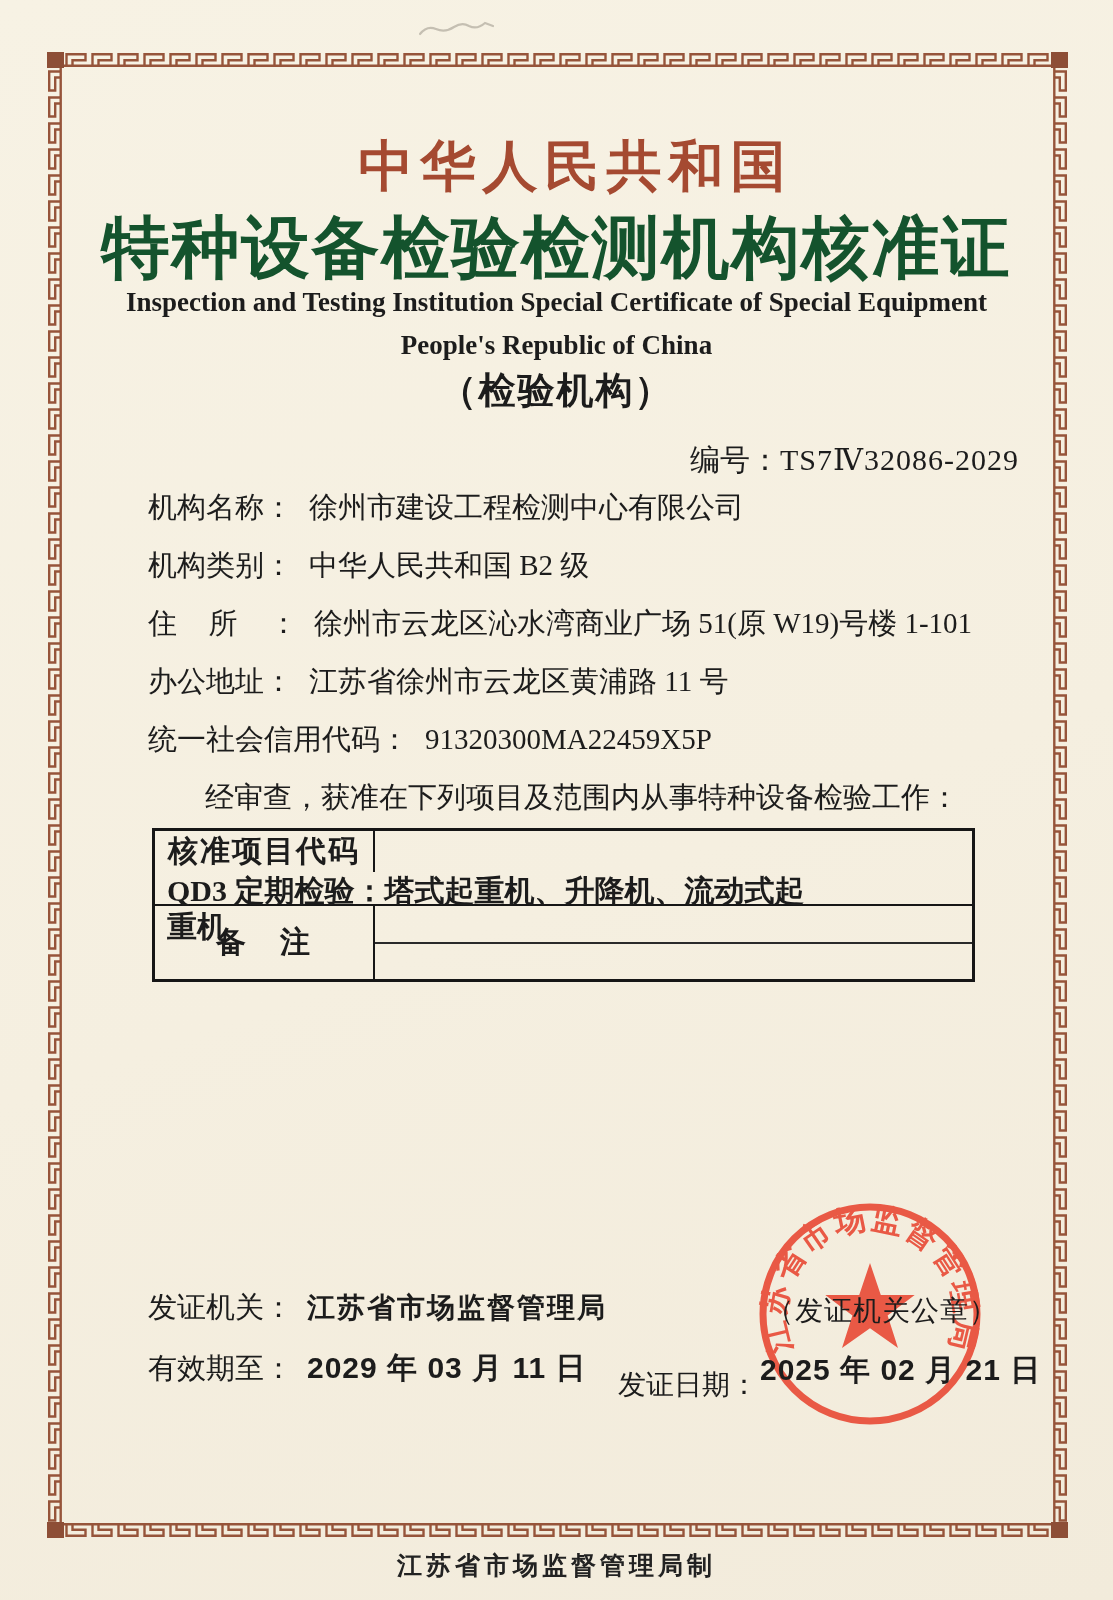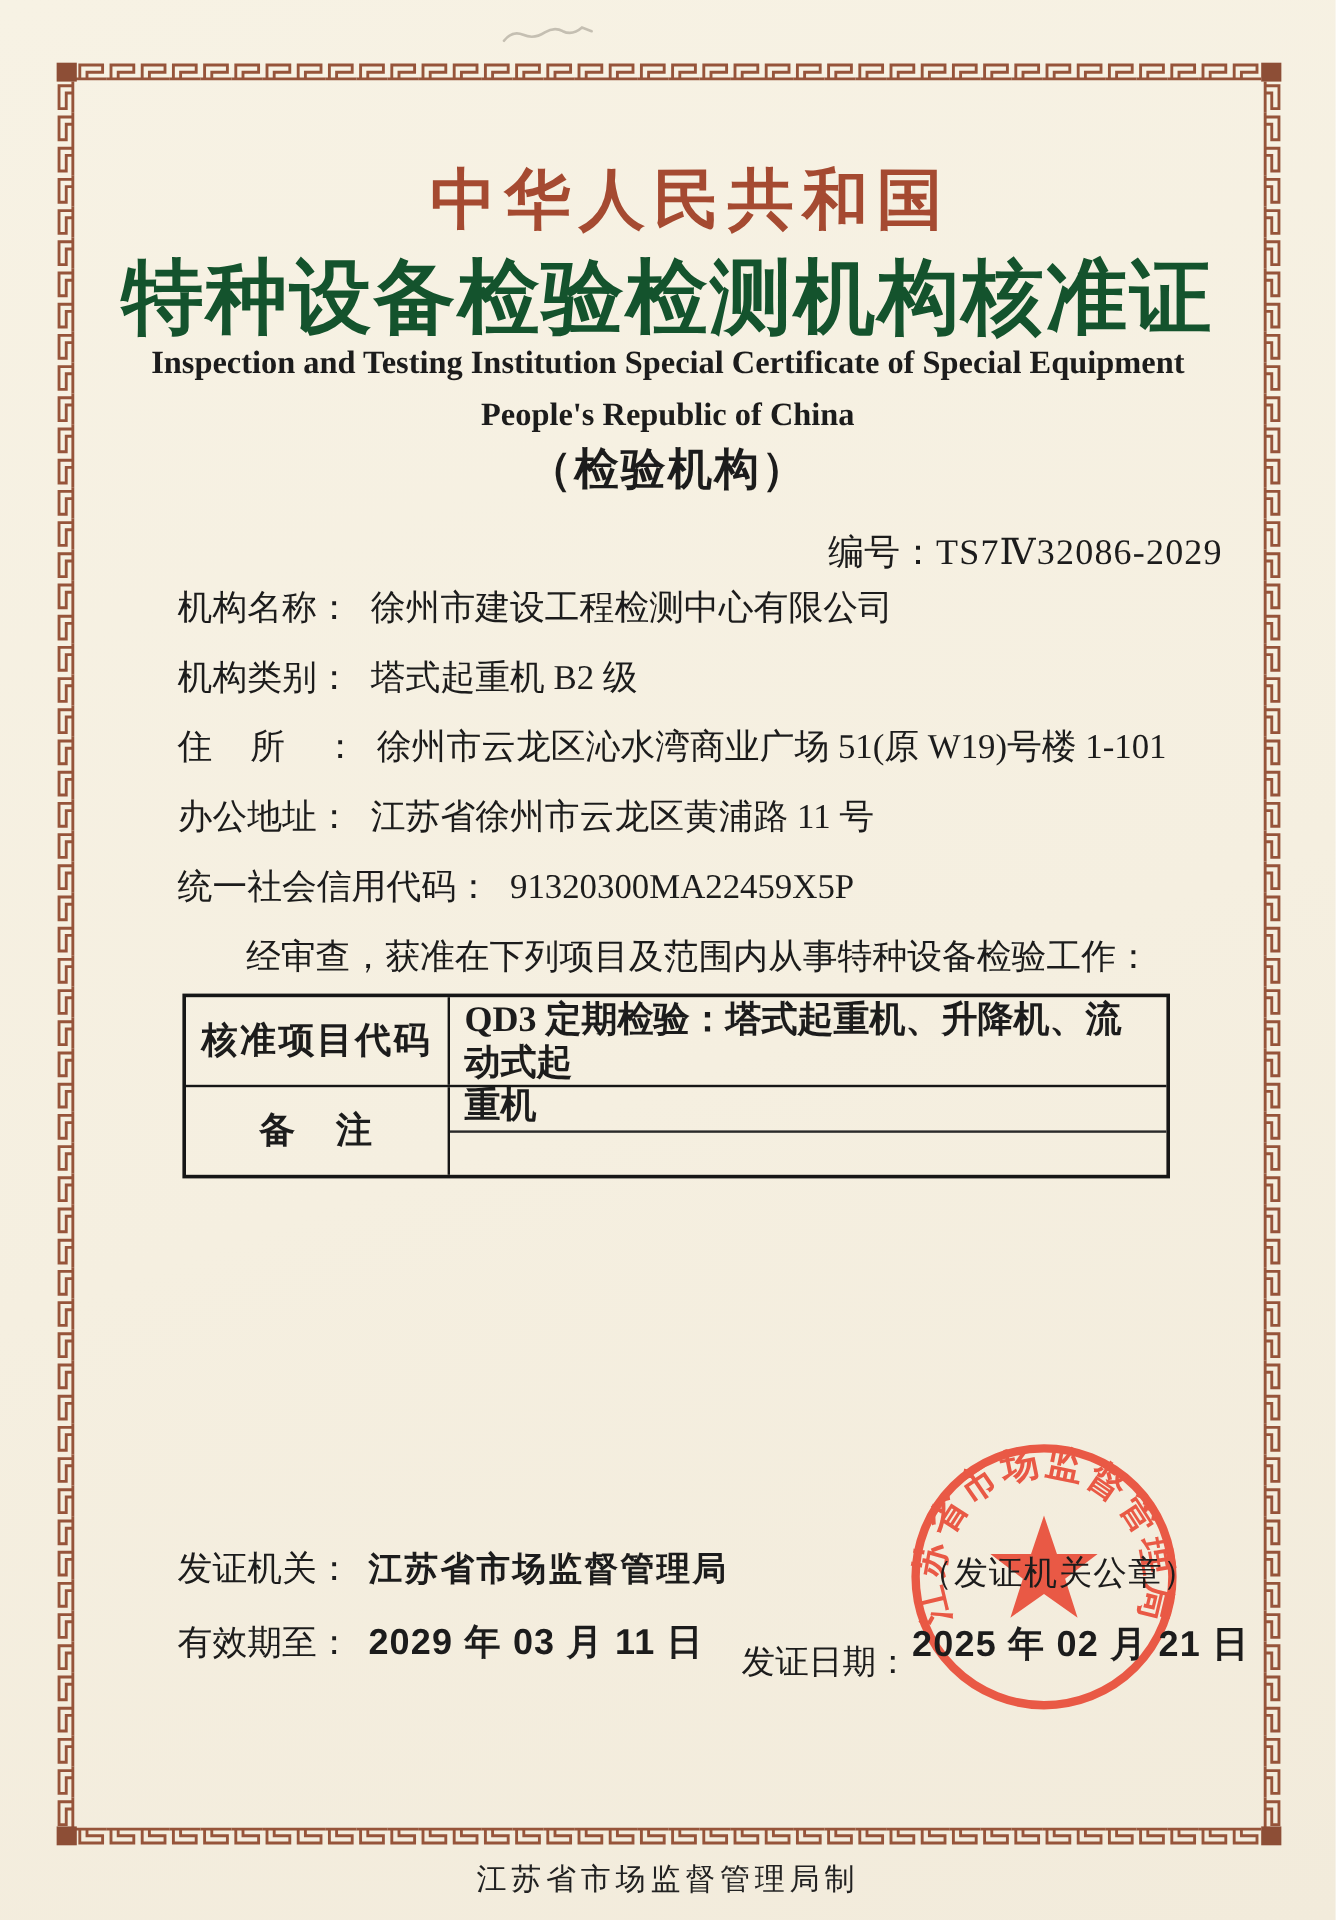--- a/index.html
+++ b/index.html
@@ -23,42 +23,42 @@
   
   .fields{top:492px;left:148px;right:120px;display:flex;flex-direction:column;gap:27px;}
   .frow{display:flex;font-size:29px;line-height:31px;white-space:nowrap;}
   .frow .lab{flex:none;}
   .frow.just .lab{width:150px;text-align:justify;text-align-last:justify;}
   .frow .val{margin-left:16px;}
   .statement{top:778px;left:205px;font-size:29px;font-weight:500;}
   
   .tbl{top:828px;left:152px;width:823px;height:154px;border:3px solid #161616;
        box-sizing:border-box;display:flex;flex-direction:column;}
-  .trow1{height:75px;display:flex;border-bottom:2px solid #161616;box-sizing:border-box;}
+  .trow1{height:75px;display:flex;border-bottom:2px solid #161616;box-sizing:border-box;flex-direction:column;}
   .trow2{flex:1;display:flex;}
   .cell-l{width:220px;flex:none;border-right:2px solid #161616;box-sizing:border-box;
           display:flex;align-items:center;justify-content:center;
           font-size:30px;font-weight:700;letter-spacing:2px;}
   .cell-v{flex:1;font-size:30px;font-weight:700;line-height:36px;padding:1px 8px 0 12px;
           white-space:pre-line;box-sizing:border-box;}
   .cell-r{flex:1;display:flex;flex-direction:column;}
   .subrow{flex:1;}
   .subrow.first{border-bottom:2px solid #2a2a2a;}
   
   .issuer{top:1288px;left:148px;font-size:29px;white-space:nowrap;}
   .issuer .val,.valid .val{font-family:"Liberation Sans","DejaVu Sans",sans-serif;
       font-weight:700;font-size:28px;letter-spacing:2px;margin-left:14px;}
   .valid{top:1348px;left:148px;font-size:29px;white-space:nowrap;}
   .valid .val{font-size:30px;letter-spacing:1px;}
   .issue-lab{top:1366px;left:618px;font-size:28px;}
   .issue-val{top:1350px;left:760px;font-size:30px;letter-spacing:1px;
       font-family:"Liberation Sans","DejaVu Sans",sans-serif;font-weight:700;z-index:5;}
   .seal-note{top:1292px;left:766px;font-size:28px;letter-spacing:1px;z-index:5;}
   .seal-svg{top:1196px;left:752px;z-index:2;opacity:.88;}
-  .caption{top:1549px;font-size:25px;letter-spacing:4px;font-weight:400;color:#222;}
+  .caption{top:1549px;font-size:25px;letter-spacing:4px;font-weight:700;color:#222;}
   .border-svg{top:52px;left:47px;z-index:1;}
   .pencil{top:16px;left:416px;opacity:.55;}
   .z3{z-index:3;}
 </style>
 </head>
 <body>
 
 <div>
 
   <svg class="abs border-svg" width="1021" height="1486" viewBox="0 0 1021 1486" id="borderSvg">
@@ -277,21 +277,21 @@
     <span>编号：</span><span class="val">TS7Ⅳ32086-2029</span>
   </div>
 
   <div class="abs fields">
     <div class="frow">
       <span class="lab">机构名称：</span>
       <span class="val">徐州市建设工程检测中心有限公司</span>
     </div>
     <div class="frow">
       <span class="lab">机构类别：</span>
-      <span class="val">塔式起重机 B2 级</span>
+      <span class="val">中华人民共和国 B2 级</span>
     </div>
     <div class="frow just">
       <span class="lab">住所：</span>
       <span class="val">徐州市云龙区沁水湾商业广场 51(原 W19)号楼 1-101</span>
     </div>
     <div class="frow">
       <span class="lab">办公地址：</span>
       <span class="val">江苏省徐州市云龙区黄浦路 11 号</span>
     </div>
     <div class="frow">

